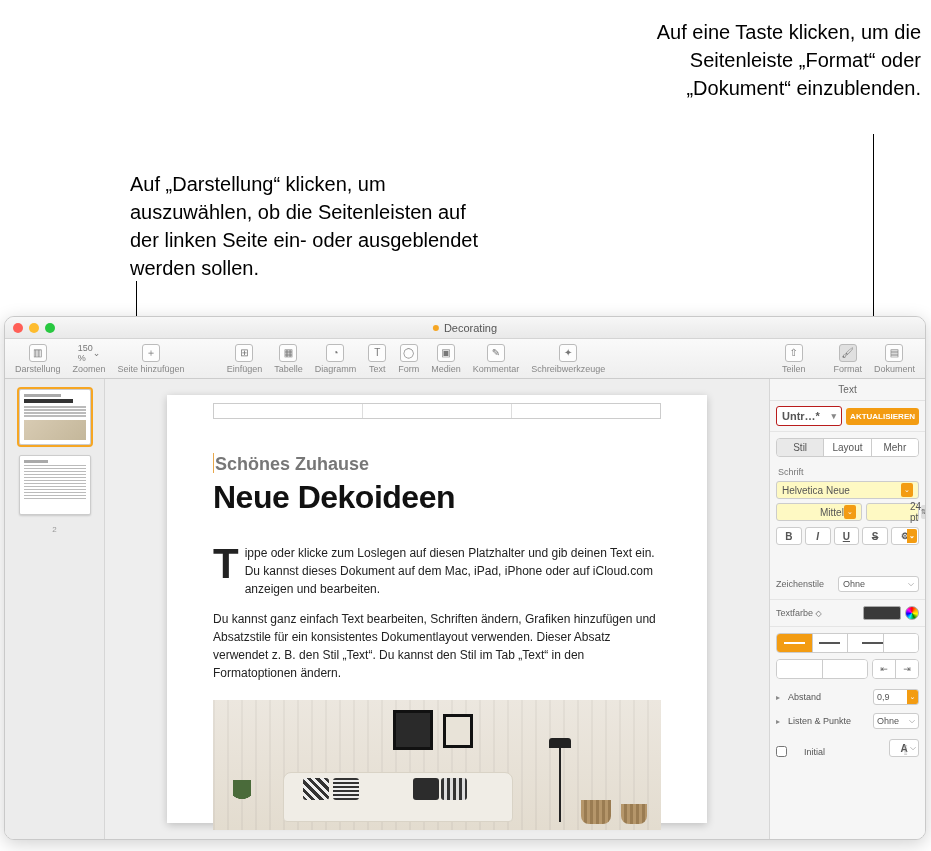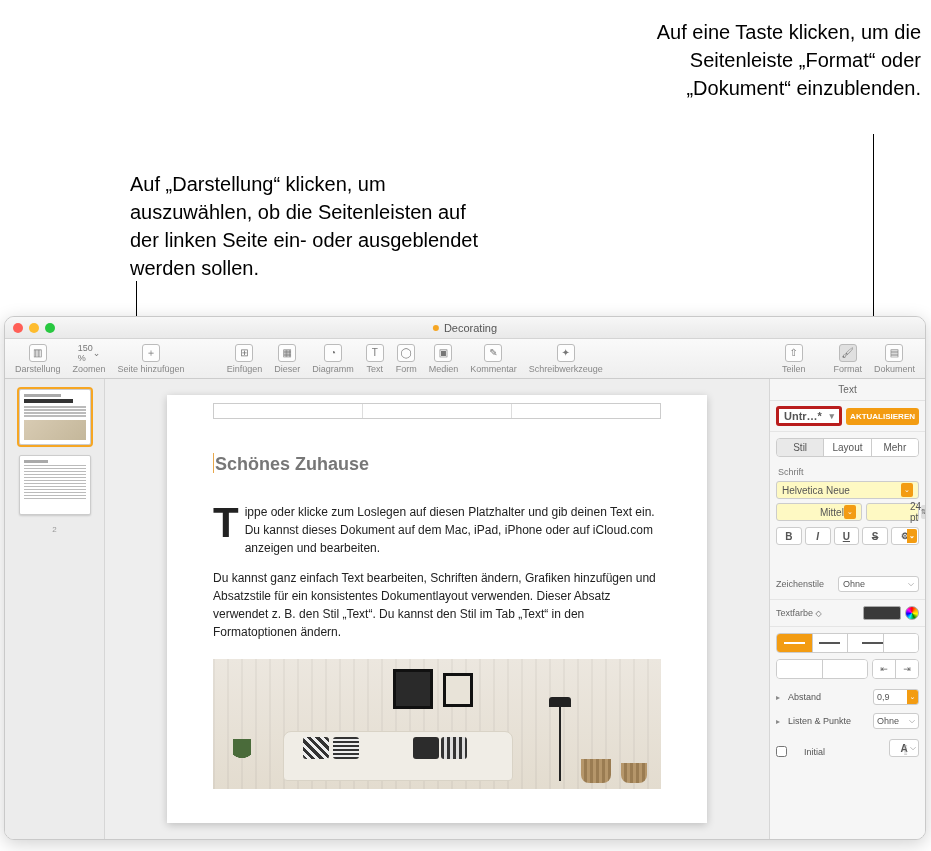--- a/index.html
+++ b/index.html
@@ -257,21 +257,21 @@
     color: #666;
     border-bottom: 1px solid #e2e2e2;
   }
   .insp-style-row {
     display: flex; align-items: center;
     padding: 5px 6px; gap: 4px;
     border-bottom: 1px solid #e5e5e5;
   }
   .style-dd {
     flex: 1; height: 20px;
-    background: #fff; border: 3px solid #b91c1c; border-radius: 3px;
+    background: #fff; border: 1px solid #b91c1c; border-radius: 3px;
     font-size: 11px; font-weight: 600; padding: 0 5px;
     display: flex; align-items: center; justify-content: space-between;
   }
   .style-dd::after { content: "▾"; font-size: 9px; color: #888; }
   .update-btn {
     background: #f39c12; color: #fff;
     font-size: 8px; font-weight: 600;
     padding: 4px 4px; border-radius: 3px;
     border: none;
   }
@@ -440,21 +440,21 @@
       </div>
     </div>
     <div style="width:30px;"></div>
     <div class="tb-group">
       <div class="tb-btn">
         <div class="ic">⊞</div>
         <span>Einfügen</span>
       </div>
       <div class="tb-btn">
         <div class="ic">▦</div>
-        <span>Dieser</span>
+        <span>Tabelle</span>
       </div>
       <div class="tb-btn">
         <div class="ic">◔</div>
         <span>Diagramm</span>
       </div>
       <div class="tb-btn">
         <div class="ic">T</div>
         <span>Text</span>
       </div>
       <div class="tb-btn">
@@ -528,20 +528,21 @@
     </div>
 
     <div class="page-area">
       <div class="page">
         <div class="ruler-cell">
             <div></div>
             <div></div>
             <div></div>
           </div>
         <div class="kicker"><span class="cursor-mark"></span><span>Schönes Zuhause</span></div>
+        <div class="headline">Neue Dekoideen</div>
         <div class="body-block">
           <span class="dropcap">T</span><span>ippe oder klicke zum Loslegen auf diesen Platzhalter und gib deinen Text ein. Du kannst dieses Dokument auf dem Mac, iPad, iPhone oder auf iCloud.com anzeigen und bearbeiten.</span>
         </div>
         <div class="body2">Du kannst ganz einfach Text bearbeiten, Schriften ändern, Grafiken hinzufügen und Absatzstile für ein konsistentes Dokumentlayout verwenden. Dieser Absatz verwendet z. B. den Stil „Text“. Du kannst den Stil im Tab „Text“ in den Formatoptionen ändern.</div>
         <div class="room-img">
           <div class="frame a"></div>
           <div class="frame b"></div>
           <div class="plant"></div>
           <div class="sofa"></div>
           <div class="pillow p1"></div>

